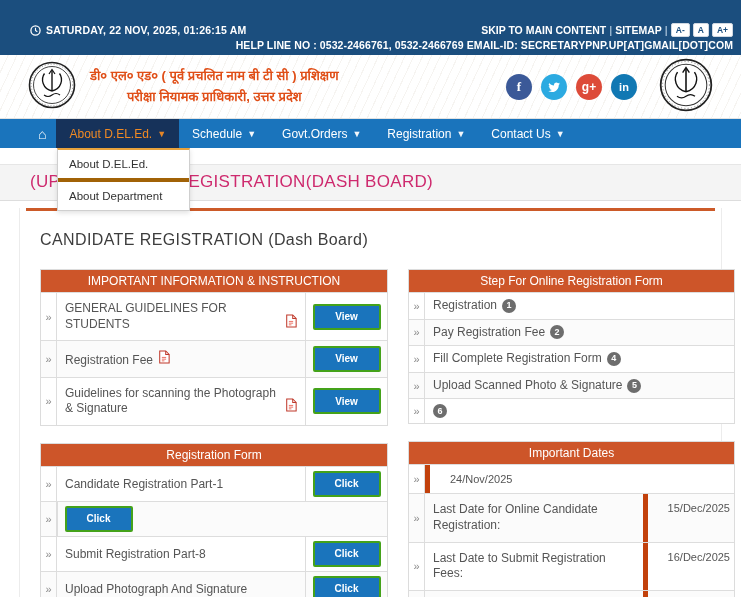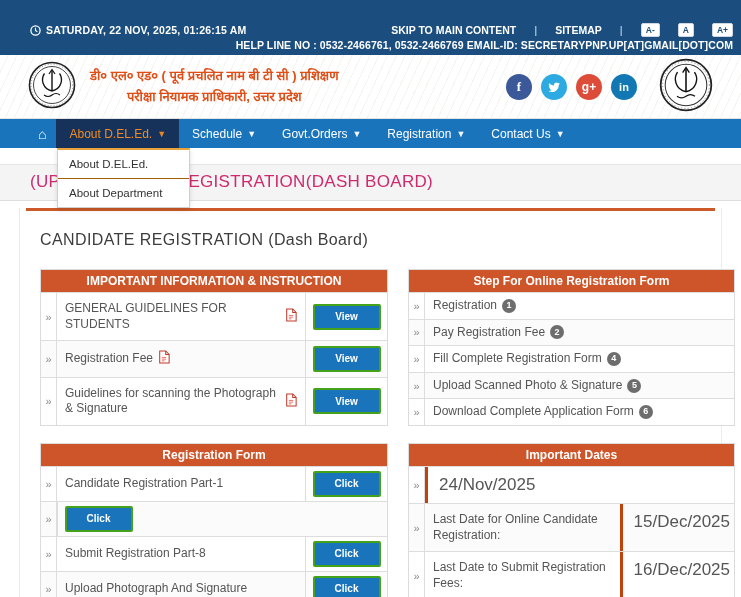--- a/index.html
+++ b/index.html
@@ -2,21 +2,21 @@
 <html><head>
 <meta charset="utf-8">
 <style>
   * { margin:0; padding:0; box-sizing:border-box; }
   html,body { width:741px; height:597px; background:#fff; font-family:"Liberation Sans", sans-serif; overflow:hidden; }
 
   
   .topbar { background:#1b4e7e; color:#fff; padding:3px 8px 4px 8px; font-size:10.5px; }
   .topbar-row1 { display:flex; align-items:center;margin-top:20px; }
   .topbar-left { display:flex; align-items:center; gap:5px; padding-left:22px; font-weight:bold; letter-spacing:.2px; }
-  .topbar-right { margin-left:auto; display:flex; align-items:center; gap:18px; font-weight:bold; }
+  .topbar-right { margin-left:auto; display:flex; align-items:center; gap:3px; font-weight:bold; }
   .topbar-sep { color:#9db8d2; }
   .font-btn { background:#fff; color:#1b4e7e; font-size:8.5px; font-weight:bold; padding:1px 4px; border:1px solid #cfd8e2; border-radius:2px; cursor:pointer; }
   .topbar-row2 { text-align:right; font-weight:bold; margin-top:2px; letter-spacing:.1px; }
   .toplink { color:#fff; text-decoration:none; cursor:pointer; }
 
   
   .header { height:64px; background:#fff;
     background-image:repeating-linear-gradient(115deg,#ffffff 0 7px,#f6f4f1 7px 8px);
     display:flex; align-items:center; padding:0 28px; border-bottom:1px solid #e2e2e2;justify-content:space-between; }
   .emblem { flex:0 0 auto; }
@@ -29,49 +29,49 @@
   .s-in { background:#1178b3; font-size:11px; }
 
   
   .navbar { position:relative; background:#1a74bc; height:29px; display:flex; align-items:stretch; padding-left:28px; z-index:50; }
   .nav-item { display:flex; align-items:center; gap:5px; padding:0 13px; color:#fff; font-size:12px; cursor:pointer; }
   .nav-home { font-size:14px; padding:0 10px; }
   .nav-item .caret { font-size:9px; opacity:.95; }
   .nav-item.active { background:#16325a; color:#f08a24; }
   .dropdown { position:absolute; top:29px; left:57px; width:133px; background:#fff; border:1px solid #cfcfcf; border-top:2px solid #e8a33d; box-shadow:0 2px 5px rgba(0,0,0,.12); z-index:60; }
   .dropdown-item { padding:8px 11px; font-size:11.5px; color:#333; cursor:pointer; background:#fff; }
-  .dropdown-item + .dropdown-item { border-top:1px solid #a16207; }
+  .dropdown-item + .dropdown-item { border-top:4px solid #a16207; }
 
   
   .band-spacer { height:16px; background:#fff; }
   .page-band { background:#f4f4f4; border-top:1px solid #e6e6e6; border-bottom:1px solid #ddd; padding:7px 30px 8px; }
   .page-band-title { color:#ce2a6e; font-size:17px; letter-spacing:.3px; }
 
   
   .wrapper { margin:0 19px; border-left:1px solid #ececec; border-right:1px solid #ececec; height:420px; padding:0 6px; }
   .orange-rule { height:3px; background:#cc5a28; margin-top:7px; }
   .main-heading { font-size:16px; font-weight:normal; color:#3d3d3d; letter-spacing:.4px; margin:20px 0 8px 14px; }
   .panels { display:flex; gap:20px; padding:0 14px; margin-top:20px; }
   .col-left { width:348px; flex:0 0 auto; }
   .col-right { width:327px; flex:0 0 auto; }
 
   .panel { border:1px solid #dcdcdc; background:#fff; }
   .panel + .panel { margin-top:17px; }
-  .panel-header { background:#cd5529; color:#fff; font-weight:bold; font-size:12px; text-align:center; padding:4px 2px; }
+  .panel-header { background:#cd5529; color:#fff; font-weight:normal; font-size:12px; text-align:center; padding:4px 2px; }
   .prow { display:flex; align-items:stretch; border-top:1px solid #ddd; background:#fff; }
   .prow:nth-child(odd) { background:#fbfbfb; }
   .chev-cell { flex:0 0 16px; border-right:1px solid #ddd; display:flex; align-items:center; justify-content:center; color:#8a8a8a; font-size:11px; }
-  .label-cell { flex:1; padding:8px 8px; font-size:12px; color:#555; display:flex; align-items:center; gap:5px; line-height:1.3; }
+  .label-cell { flex:1; padding:8px 8px; font-size:12px; color:#555; display:flex; align-items:flex-end; gap:5px; line-height:1.3; }
   .label-cell.mid { align-items:center; }
   .btn-cell { flex:0 0 82px; border-left:1px solid #ddd; display:flex; align-items:center; justify-content:center; padding:4px; }
   .action-btn { width:68px; height:26px; background:#1a74bc; border:2px solid #44a21a; border-radius:2px; color:#fff; font-size:10px; font-weight:bold; cursor:pointer; font-family:"Liberation Sans",sans-serif; }
   .tall .label-cell { min-height:33px; }
   .step-row .label-cell { padding:5px 8px; align-items:center; }
   .badge { display:inline-flex; align-items:center; justify-content:center; width:14px; height:14px; border-radius:50%; background:#6d6d6d; color:#fff; font-size:9px; font-weight:bold; flex:0 0 auto; }
-  .date-cell { flex:0 0 64px; border-left:3px solid #c2410c; padding:8px 4px 8px 11px; font-size:17px; color:#555; display:flex; align-items:flex-start; }
+  .date-cell { flex:0 0 64px; border-left:5px solid #c2410c; padding:8px 4px 8px 20px; font-size:11px; color:#555; display:flex; align-items:flex-start; }
   .pdf-icon { flex:0 0 auto; margin-top:1px; cursor:pointer; }
 </style>
 </head>
 <body>
 
 <div class="topbar">
   <div class="topbar-row1">
     <div class="topbar-left">
       <span style="display:inline-flex">
         <svg width="11" height="11" viewBox="0 0 12 12">
@@ -295,21 +295,20 @@
         <div class="prow step-row">
           <div class="chev-cell">»</div>
           <div class="label-cell mid">
               <span>Upload Scanned Photo &amp; Signature</span>
             <span class="badge">5</span>
             </div>
         </div>
         <div class="prow step-row">
           <div class="chev-cell">»</div>
           <div class="label-cell mid">
-              <span>Download Complete Application Form</span>
             <span class="badge">6</span>
             </div>
         </div>
       </div>
 
       <div class="panel">
         <div class="panel-header">Important Dates</div>
 
         <div class="prow">
           <div class="chev-cell">»</div>

